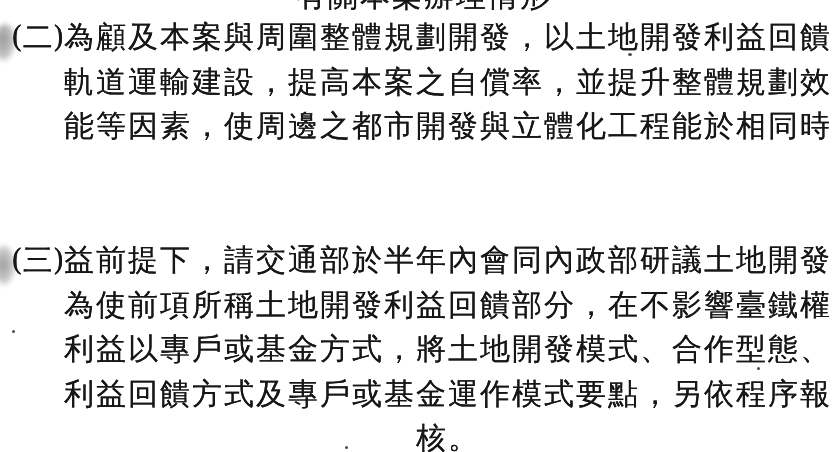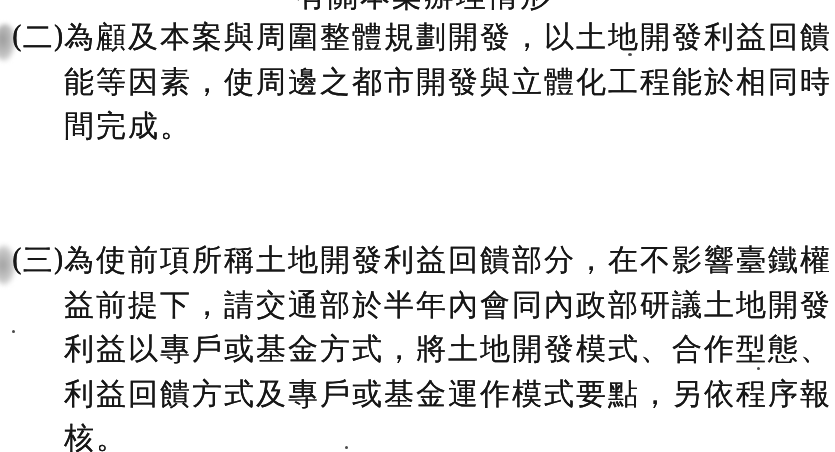--- a/index.html
+++ b/index.html
@@ -47,21 +47,21 @@
   .para-3 { top: 238px; }
   .label {
     flex: none;
     width: 53px;
     font-size: 30px;
     line-height: 44.5px;
     white-space: nowrap;
     padding-left: 1px;
     text-shadow: 0 0 0.5px #222;
   }
-  .lines { flex: none; }
+  .lines { flex: none; text-align: center; }
   .line {
     font-size: 30px;
     line-height: 44.5px;
     letter-spacing: 2px;
     white-space: nowrap;
     text-shadow: 0 0 0.5px #222;
   }
   
   .smudge {
     position: absolute;
@@ -96,30 +96,30 @@
     <span>有關本案辦理情形</span>
   </div>
 
   <div class="smudge smudge-1"></div>
   <div class="smudge smudge-2"></div>
 
   <div class="para para-2">
     <span class="label">(二)</span>
     <div class="lines">
       <div class="line">為顧及本案與周圍整體規劃開發，以土地開發利益回饋</div>
+      <div class="line">軌道運輸建設，提高本案之自償率，並提升整體規劃效</div>
       <div class="line">能等因素，使周邊之都市開發與立體化工程能於相同時</div>
-      <div class="line">間完成。</div>
     </div>
   </div>
 
   <div class="para para-3">
     <span class="label">(三)</span>
     <div class="lines">
+      <div class="line">益前提下，請交通部於半年內會同內政部研議土地開發</div>
       <div class="line">為使前項所稱土地開發利益回饋部分，在不影響臺鐵權</div>
-      <div class="line">益前提下，請交通部於半年內會同內政部研議土地開發</div>
       <div class="line">利益以專戶或基金方式，將土地開發模式、合作型態、</div>
       <div class="line">利益回饋方式及專戶或基金運作模式要點，另依程序報</div>
       <div class="line">核。</div>
     </div>
   </div>
 
   <div class="speck speck-1"></div>
   <div class="speck speck-2"></div>
   <div class="speck speck-3"></div>
   <div class="speck speck-4"></div>

